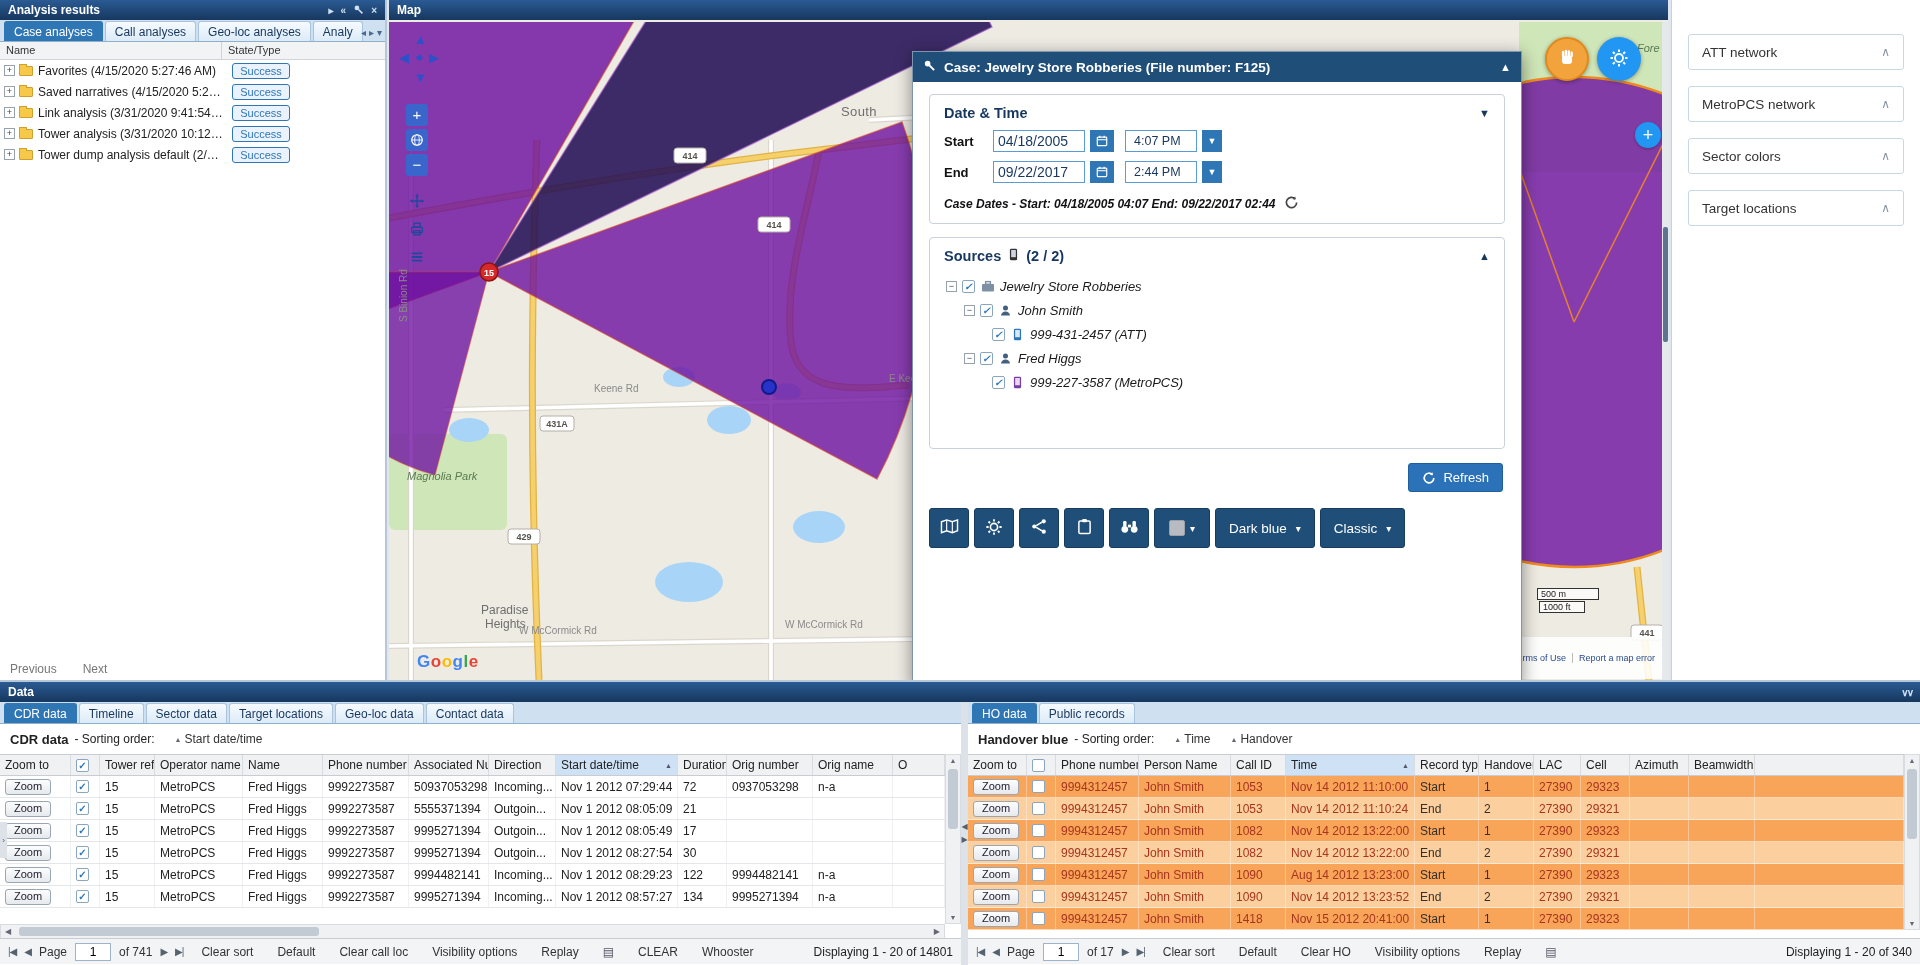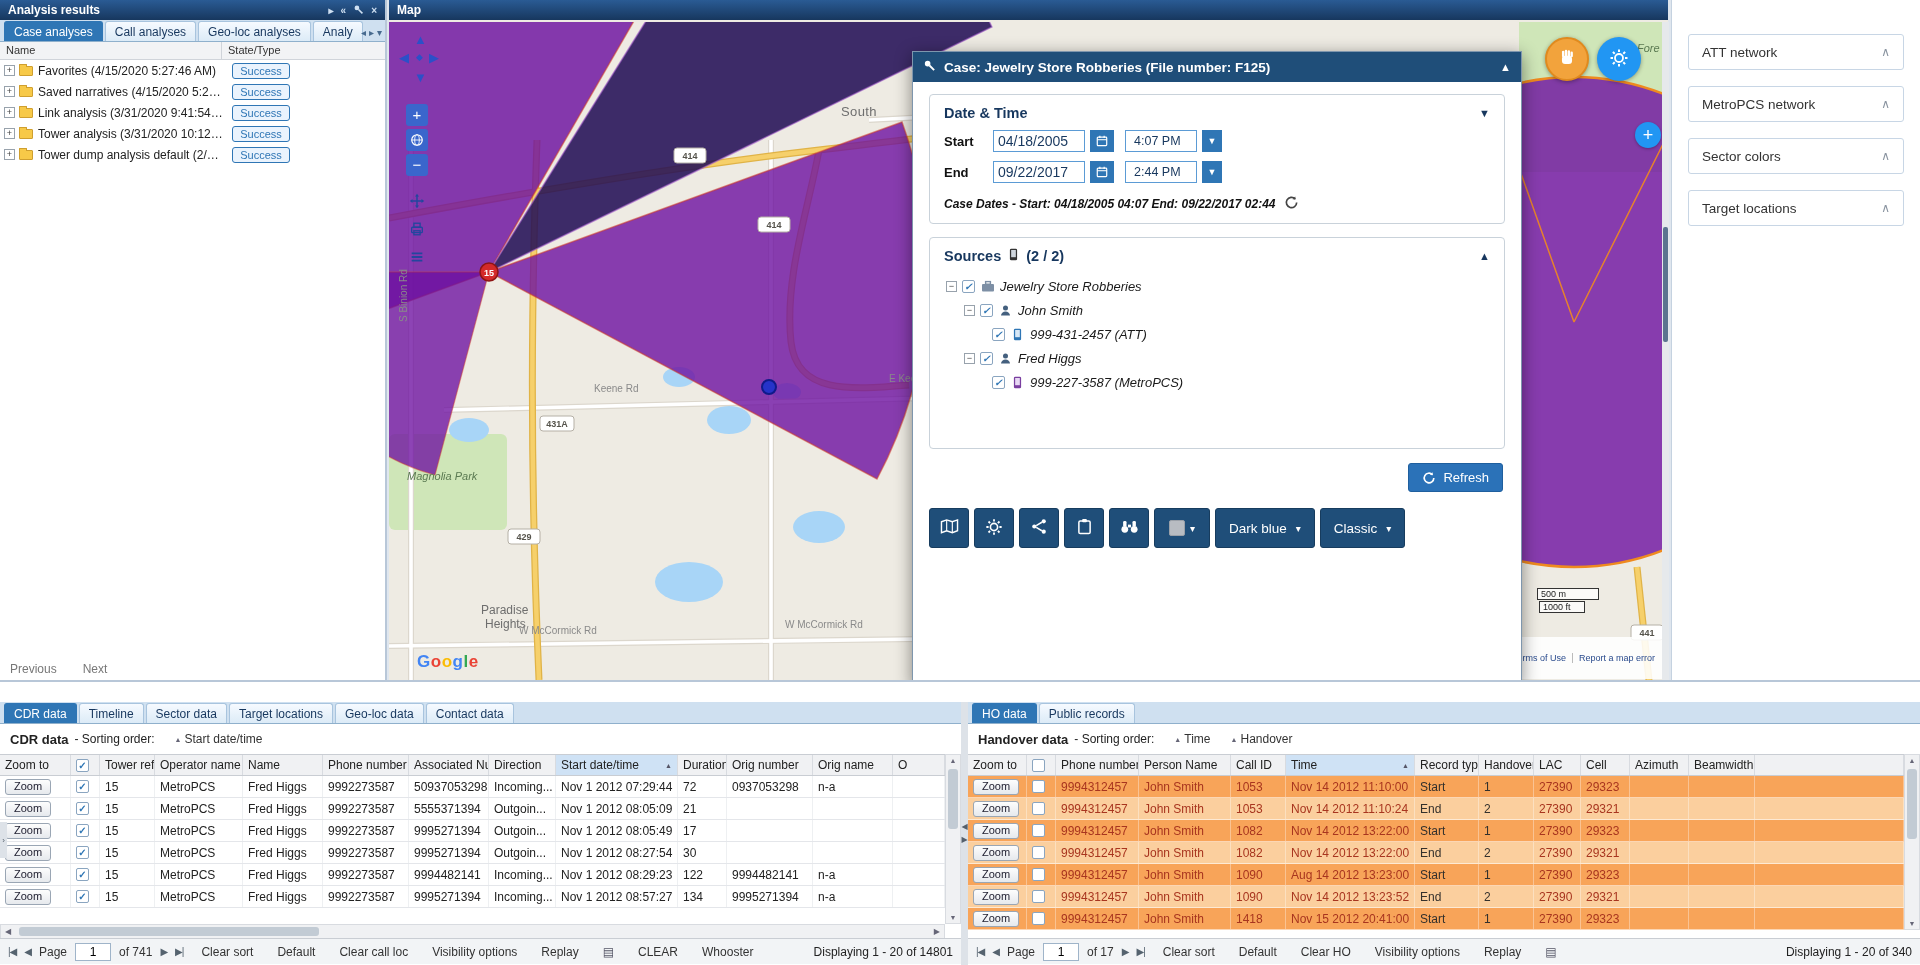--- a/index.html
+++ b/index.html
@@ -569,20 +569,26 @@
           <span class="acc-chev">∧</span>
         </div>
         <div class="accordion" style="top: 190px;">
           <span>Target locations</span>
           <span class="acc-chev">∧</span>
         </div>
       </div>
   </aside>
 
   <section id="data-panel">
+    <header class="panel-titlebar">
+      <span>Data</span>
+      <span class="titlebar-icons">
+          <span style="letter-spacing:-2px;">∨∨</span>
+        </span>
+    </header>
 
     <div id="data-left">
       <div class="tabstrip" id="cdr-tabs">
           <div class="tab active">CDR data</div>
           <div class="tab">Timeline</div>
           <div class="tab">Sector data</div>
           <div class="tab">Target locations</div>
           <div class="tab">Geo-loc data</div>
           <div class="tab">Contact data</div>
         </div>
@@ -791,21 +797,21 @@
           <span>▶</span>
         </div>
     </div>
 
     <div id="data-right">
       <div class="tabstrip" id="ho-tabs">
           <div class="tab active">HO data</div>
           <div class="tab">Public records</div>
         </div>
       <div class="data-heading">
-        <span class="dh-title">Handover data</span>
+        <span class="dh-title">Handover blue</span>
         <span>- Sorting order:</span>
         <span class="sortkey">
             <span class="arr">▲</span>
             <span>Time</span>
           </span>
         <span class="sortkey">
             <span class="arr">▲</span>
             <span>Handover</span>
           </span>
       </div>

